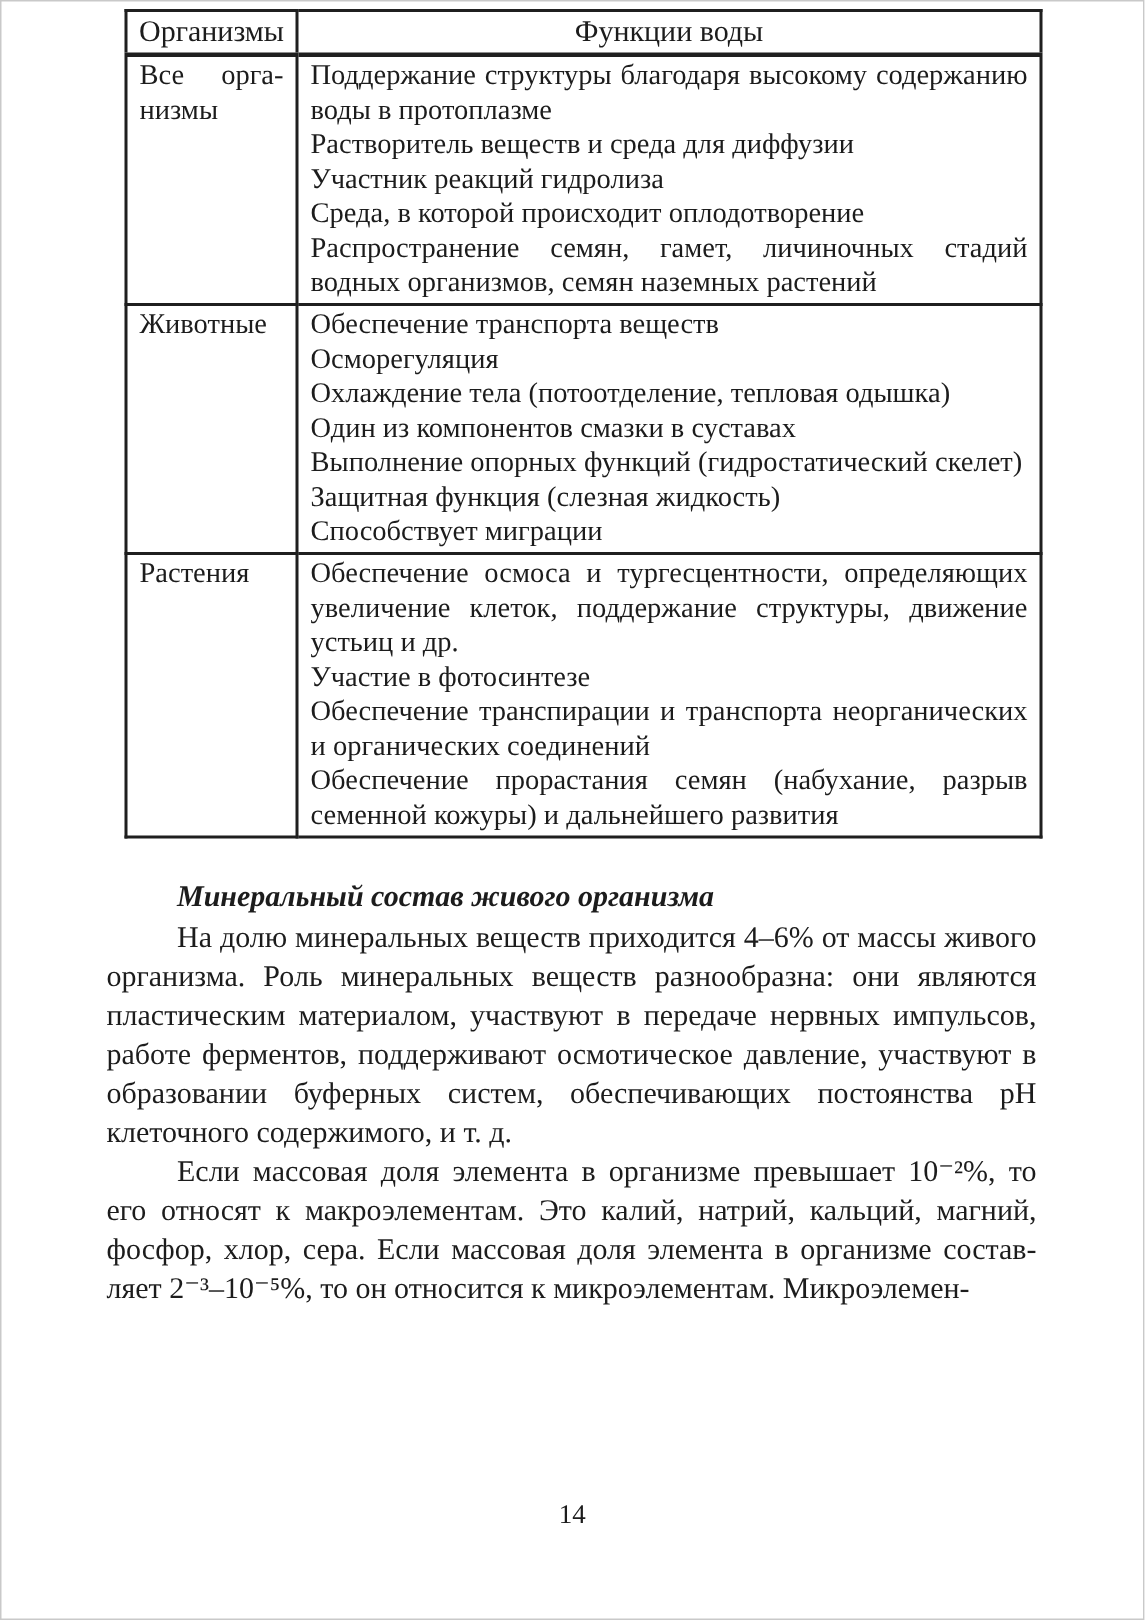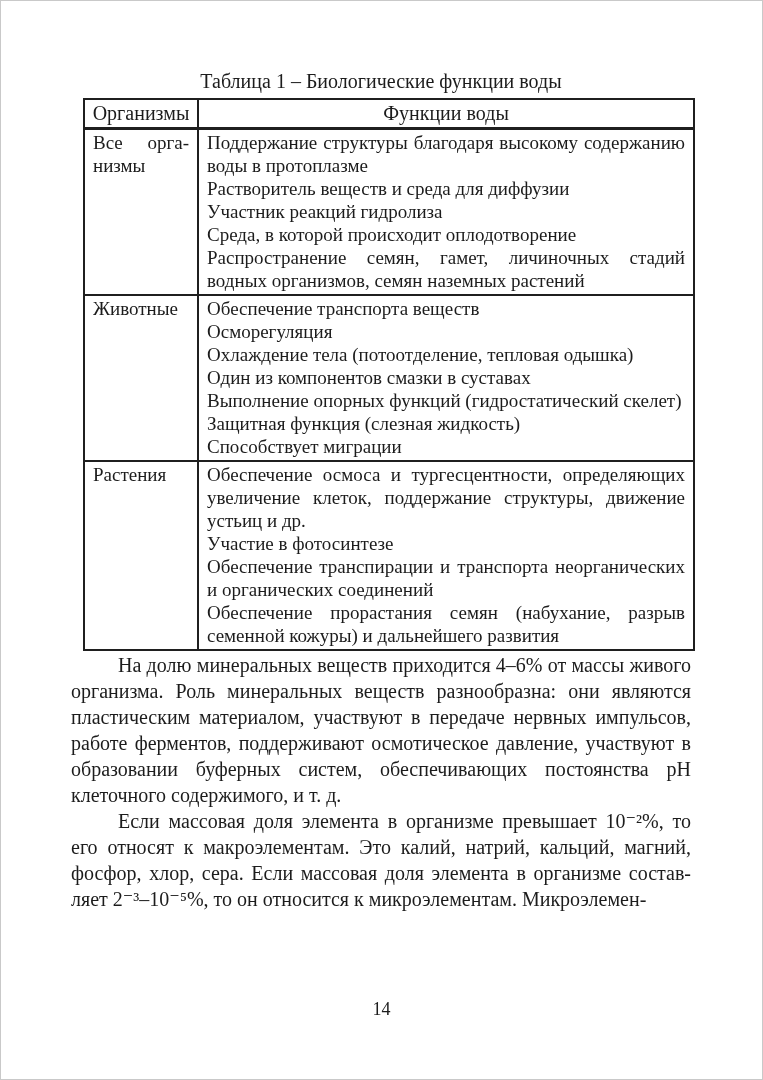--- a/index.html
+++ b/index.html
@@ -90,21 +90,20 @@
     font-size: 18px;
     line-height: 22px;
   }
 </style>
 </head>
 <body>
 
 <div class="page">
   <div class="content">
 
-    <div class="table-caption">Таблица 1 – Биологические функции воды</div>
 
     <table class="water-table">
       <colgroup>
         <col class="col-organism">
         <col class="col-functions">
       </colgroup>
       <thead>
         <tr>
           <th>Организмы</th>
           <th>Функции воды</th>
@@ -139,20 +138,21 @@
           <td class="cell-functions">
             <p>Обеспечение осмоса и тургесцентности, определяю­щих увеличение клеток, поддержание структуры, дви­жение устьиц и др.</p>
             <p>Участие в фотосинтезе</p>
             <p>Обеспечение транспирации и транспорта неорганиче­ских и органических соединений</p>
             <p>Обеспечение прорастания семян (набухание, разрыв семенной кожуры) и дальнейшего развития</p>
           </td>
         </tr>
       </tbody>
     </table>
 
+    <h2 class="section-heading">Минеральный состав живого организма</h2>
 
     <p class="body-par first">На долю минеральных веществ приходится 4–6% от массы жи­вого организма. Роль минеральных веществ разнообразна: они явля­ются пластическим материалом, участвуют в передаче нервных им­пульсов, работе ферментов, поддерживают осмотическое давление, участвуют в образовании буферных систем, обеспечивающих посто­янства pH клеточного содержимого, и т. д.</p>
 
     <p class="body-par">Если массовая доля элемента в организме превышает 10⁻²%, то его относят к макроэлементам. Это калий, натрий, кальций, магний, фосфор, хлор, сера. Если массовая доля элемента в организме состав­ляет 2⁻³–10⁻⁵%, то он относится к микроэлементам. Микроэлемен-</p>
 
   </div>
 
   <div class="page-number">14</div>
 </div>
 

